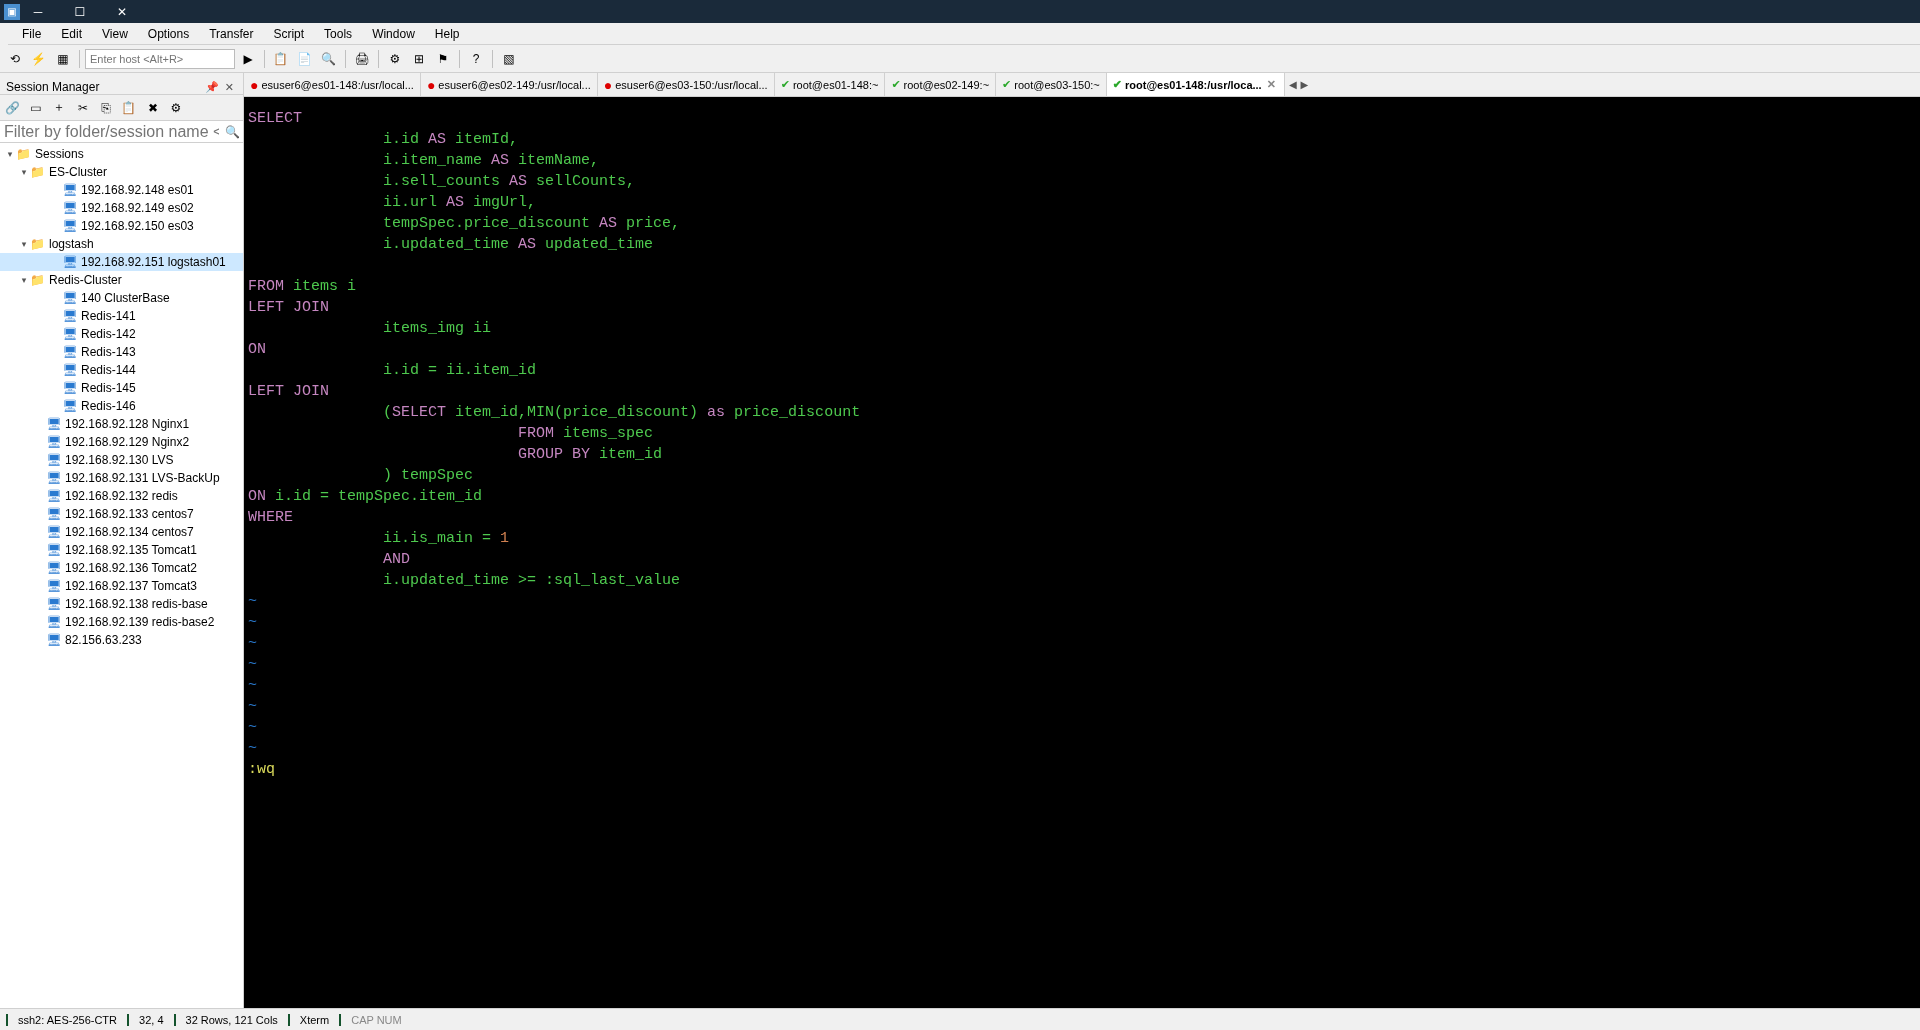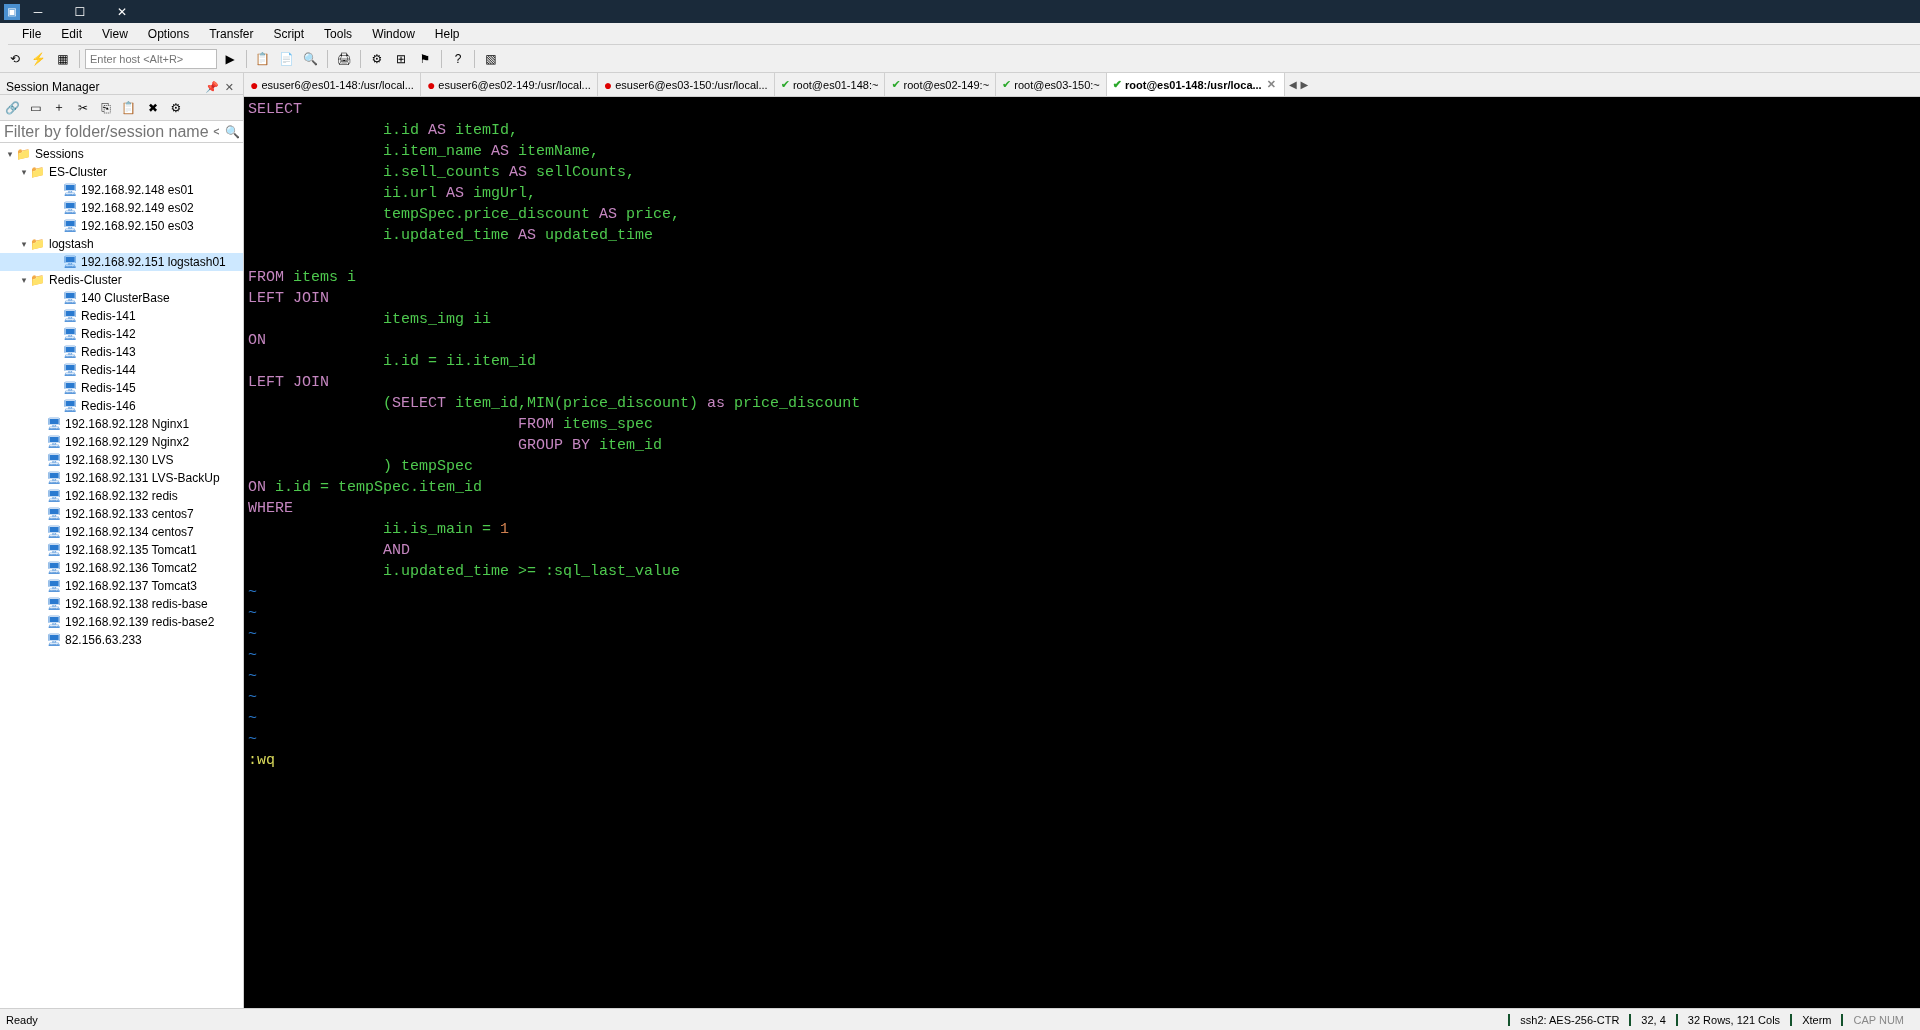--- a/index.html
+++ b/index.html
@@ -13,21 +13,21 @@
 .title-bar .win-btn { width: 24px; text-align: center; cursor: pointer; font-size: 12px; }
 
 
 .menu-bar { background: #f0f0f0; height: 22px; display: flex; align-items: center; padding: 0 4px; border-bottom: 1px solid #d0d0d0; margin-left: 8px; }
 .menu-bar .menu-item { padding: 2px 10px; cursor: pointer; }
 
 
 .toolbar { background: #f0f0f0; height: 28px; display: flex; align-items: center; padding: 0 4px; border-bottom: 1px solid #d0d0d0; gap: 2px; }
 .toolbar .tb-btn { width: 22px; height: 22px; display: flex; align-items: center; justify-content: center; cursor: pointer; border: 1px solid transparent; }
 .toolbar .tb-sep { width: 1px; height: 18px; background: #c0c0c0; margin: 0 3px; }
-.toolbar .host-input { width: 132px; height: 20px; border: 1px solid #bbb; padding: 0 4px; font-size: 11px; color: #888; }
+.toolbar .host-input { width: 150px; height: 20px; border: 1px solid #bbb; padding: 0 4px; font-size: 11px; color: #888; }
 
 
 .main { flex: 1; display: flex; overflow: hidden; }
 
 
 .sidebar { width: 244px; background: #fff; border-right: 1px solid #d0d0d0; display: flex; flex-direction: column; }
 .sidebar-header { height: 22px; background: #f0f0f0; border-bottom: 1px solid #d0d0d0; display: flex; align-items: flex-end; padding: 0 6px; }
 .sidebar-header .sh-title { flex: 1; }
 .sidebar-header .sh-btn { padding: 0 3px; cursor: pointer; color: #555; font-size: 11px;}
 .sidebar-toolbar { height: 26px; display: flex; align-items: center; padding: 0 2px; gap: 1px; border-bottom: 1px solid #d0d0d0; background:#f0f0f0;}
@@ -53,21 +53,21 @@
 .tab-bar { height: 24px; background: #f0f0f0; border-bottom: 1px solid #d0d0d0; display: flex; align-items: stretch; overflow: hidden; }
 .tab { display: flex; align-items: center; padding: 0 6px; border-right: 1px solid #d0d0d0; cursor: pointer; font-size: 11px; gap: 3px; max-width: 200px; }
 .tab.active { background: #fff; font-weight: bold; }
 .tab .check { color: #2ba82b; font-size: 11px; }
 .tab .dot { color: #d00; font-size: 14px; line-height: 1; }
 .tab .tab-label { overflow: hidden; text-overflow: ellipsis; white-space: nowrap; flex:1; }
 .tab .tab-close { color: #888; font-size: 11px; padding: 0 2px; }
 .tab-nav { display: flex; align-items: center; padding: 0 4px; gap: 4px; color: #555; }
 .tab-nav span { cursor: pointer; font-size: 10px; }
 
-.terminal { flex: 1; background: #000; color: #00d000; font-family: "Consolas", "Courier New", monospace; font-size: 15px; line-height: 21px; padding: 2px 4px; overflow: auto; white-space: pre; }
+.terminal { flex: 1; background: #000; color: #00d000; font-family: "Consolas", "Courier New", monospace; font-size: 15px; line-height: 21px; padding: 11px 4px; overflow: auto; white-space: pre; }
 .terminal .kw { color: #c586c0; }
 .terminal .ident { color: #4ec94e; }
 .terminal .num { color: #d08050; }
 .terminal .blank { color:#2a7ad0; }
 .terminal .cmd { color:#dcdc5c; }
 
 
 .status-bar { height: 22px; background: #f0f0f0; border-top: 1px solid #d0d0d0; display: flex; align-items: center; padding: 0 6px; font-size: 11px; }
 .status-bar .sb-left { flex: 1; }
 .status-bar .sb-seg { padding: 0 10px; border-left: 2px solid #14532d; }
@@ -354,19 +354,18 @@
 <span class="blank">~</span>
 <span class="blank">~</span>
 <span class="blank">~</span>
 <span class="blank">~</span>
 <span class="cmd">:wq</span>
 </div>
   </div>
 </div>
 
 <div class="status-bar">
-  <div class="sb-left">Ready</div>
   <div class="sb-seg">ssh2: AES-256-CTR</div>
   <div class="sb-seg">32,   4</div>
   <div class="sb-seg">32 Rows, 121 Cols</div>
   <div class="sb-seg">Xterm</div>
   <div class="sb-seg sb-caps">CAP NUM</div>
 </div>
 
 </body></html>

